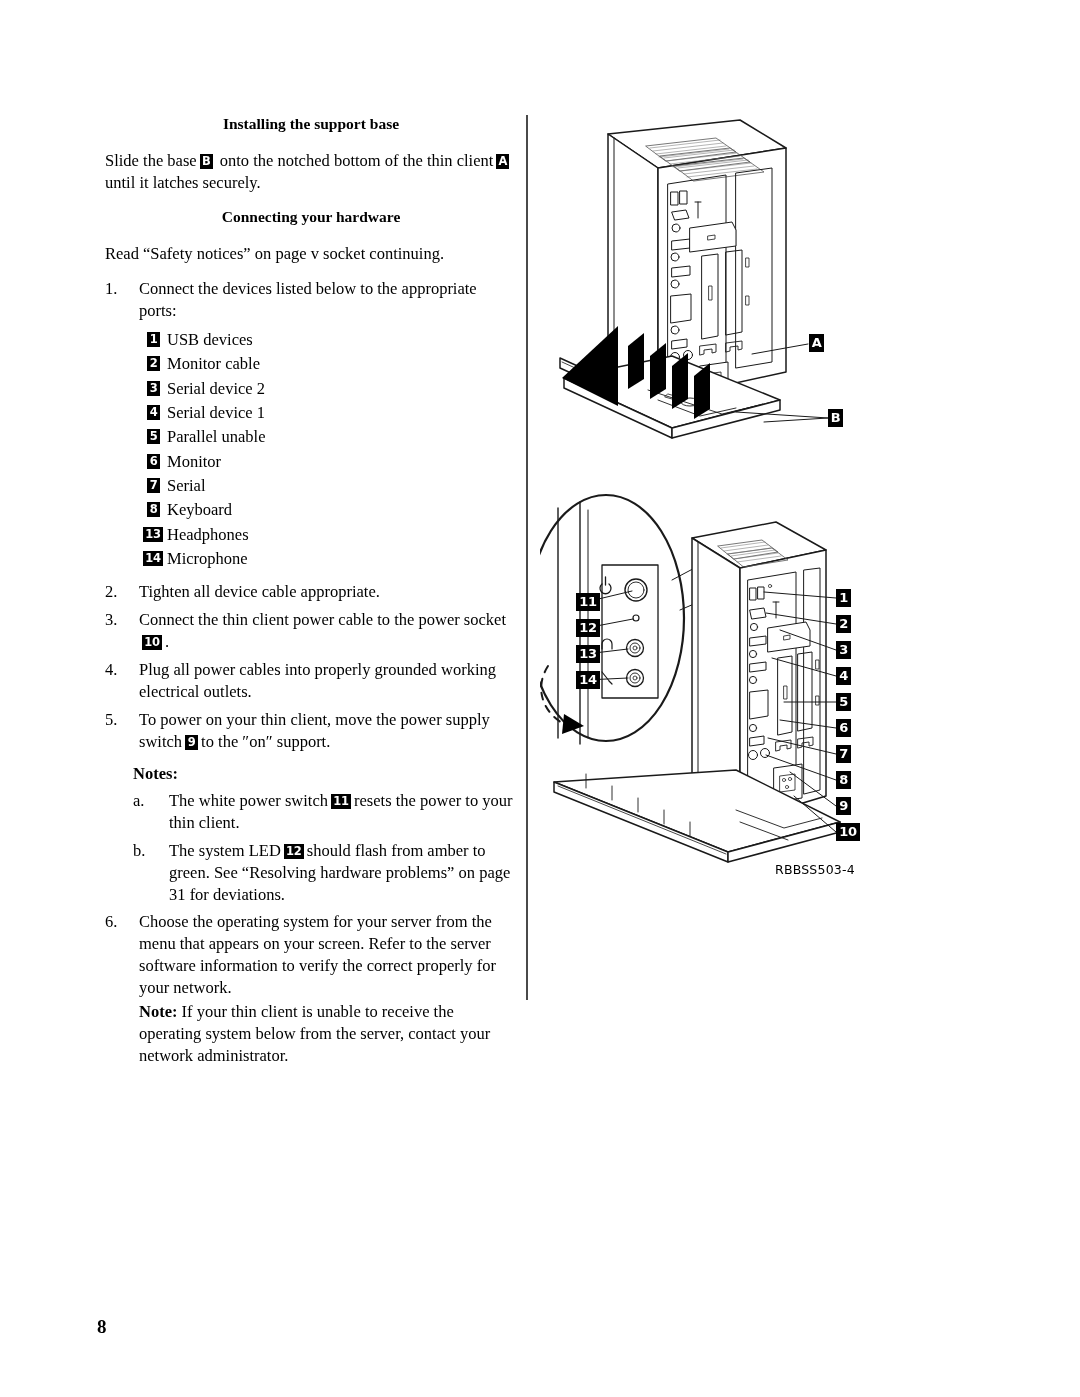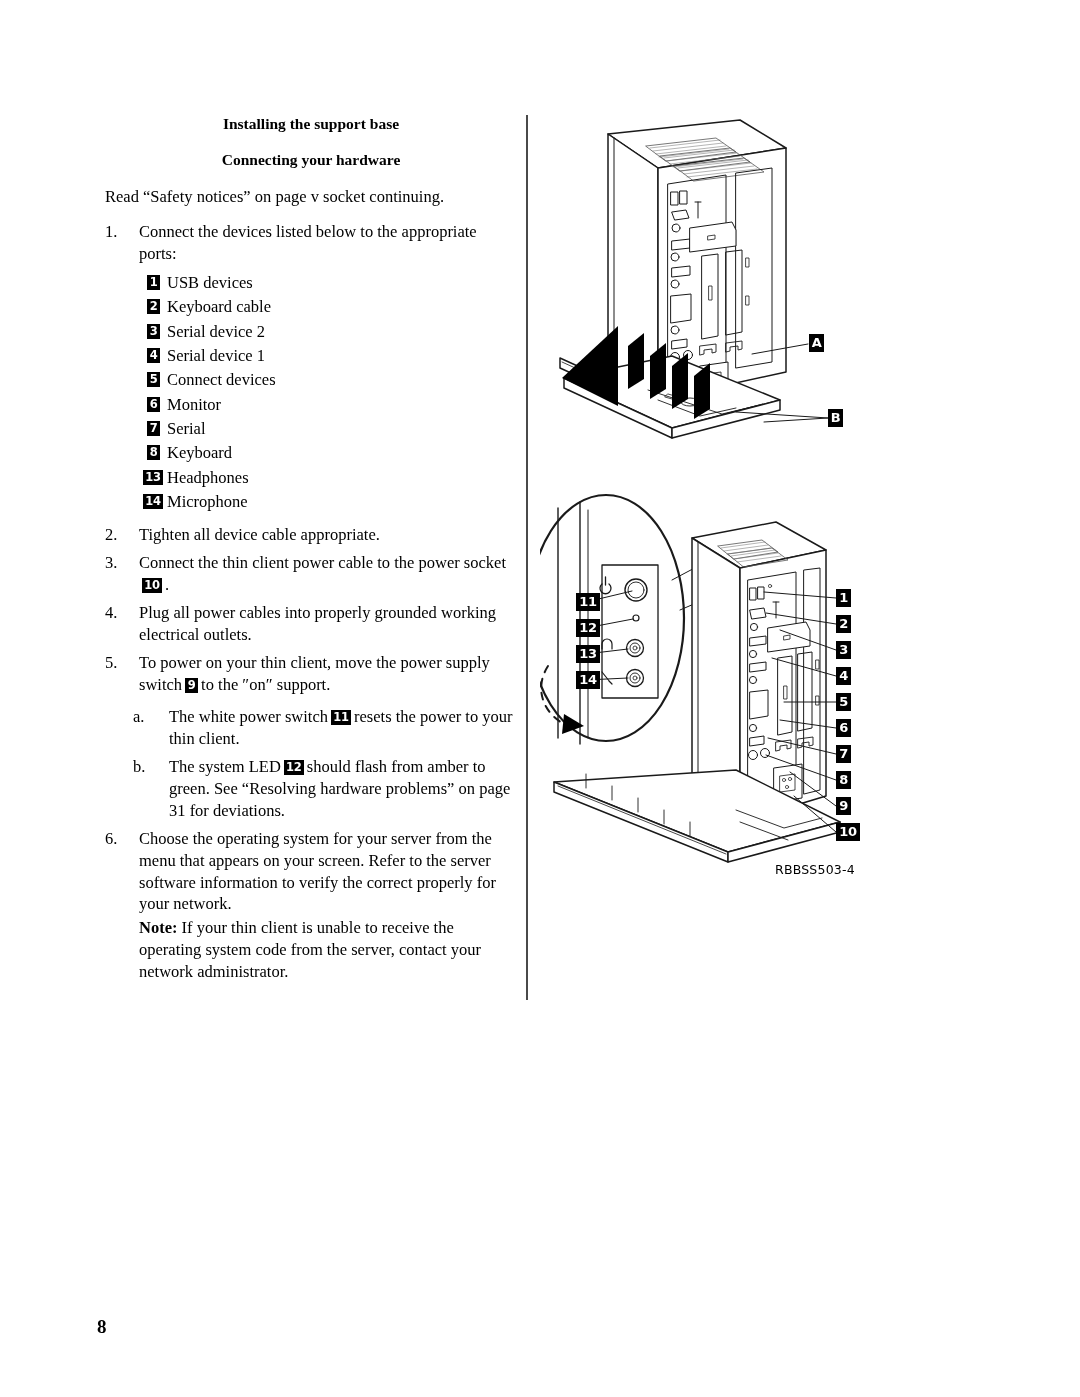--- a/index.html
+++ b/index.html
@@ -155,52 +155,57 @@
 <body>
 
 <div id="page">
 
   <div id="divider"></div>
 
   <div id="text-col">
 
     <div class="head">Installing the support base</div>
 
+    <div class="para">
+      <span>Slide the base</span><span class="badge">B</span>
+      <span>onto the notched bottom of the thin client</span><span class="badge">A</span>
+      <span>until it latches securely.</span>
+    </div>
 
     <div class="head second">Connecting your hardware</div>
 
     <div class="para">Read “Safety notices” on page v socket continuing.</div>
 
     <ul class="steps">
       <li class="step">
         <span class="marker">1.</span>
         <span>Connect the devices listed below to the appropriate ports:</span>
       </li>
     </ul>
 
     <ul id="device-list">
       <li>
         <span class="lmark badge">1</span>
         <span>USB devices</span>
       </li>
       <li>
         <span class="lmark badge">2</span>
-        <span>Keyboard cable</span>
+        <span>Monitor cable</span>
       </li>
       <li>
         <span class="lmark badge">3</span>
         <span>Serial device 2</span>
       </li>
       <li>
         <span class="lmark badge">4</span>
         <span>Serial device 1</span>
       </li>
       <li>
         <span class="lmark badge">5</span>
-        <span>Connect devices</span>
+        <span>Parallel unable</span>
       </li>
       <li>
         <span class="lmark badge">6</span>
         <span>Monitor</span>
       </li>
       <li>
         <span class="lmark badge">7</span>
         <span>Serial</span>
       </li>
       <li>
@@ -230,39 +235,40 @@
         <span class="marker">4.</span>
         <span>Plug all power cables into properly grounded working electrical outlets.</span>
       </li>
       <li class="step">
         <span class="marker">5.</span>
         <span>To power on your thin client, move the power supply switch</span><span class="badge">9</span><span>to the ″on″ support.</span>
       </li>
     </ul>
 
     <div id="notes-block">
+      <div id="notes-title">Notes:</div>
       <ul class="steps">
         <li class="step letter">
           <span class="marker">a.</span>
           <span>The white power switch</span><span class="badge wide">11</span><span>resets the power to your thin client.</span>
         </li>
         <li class="step letter">
           <span class="marker">b.</span>
           <span>The system LED</span><span class="badge wide">12</span><span>should flash from amber to green. See “Resolving hardware problems” on page 31 for deviations.</span>
         </li>
       </ul>
     </div>
 
     <ul class="steps">
       <li class="step">
         <span class="marker">6.</span>
         <span>Choose the operating system for your server from the menu that appears on your screen. Refer to the server software information to verify the correct properly for your network.</span>
         <div class="subnote">
           <b>Note:</b>
-          <span>If your thin client is unable to receive the operating system code from the server, contact your network administrator.</span>
+          <span>If your thin client is unable to receive the operating system below from the server, contact your network administrator.</span>
         </div>
       </li>
     </ul>
 
   </div>
 
   <div id="page-number">8</div>
 
   <div id="figure">
     <svg width="360" height="790" viewBox="0 0 360 790">

